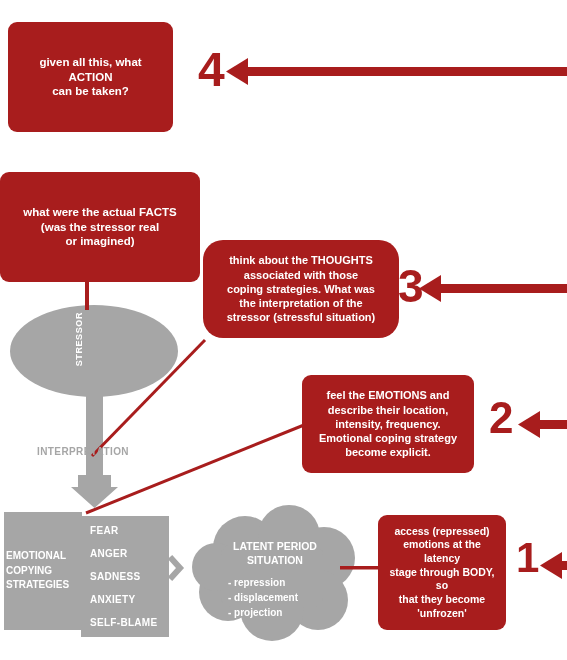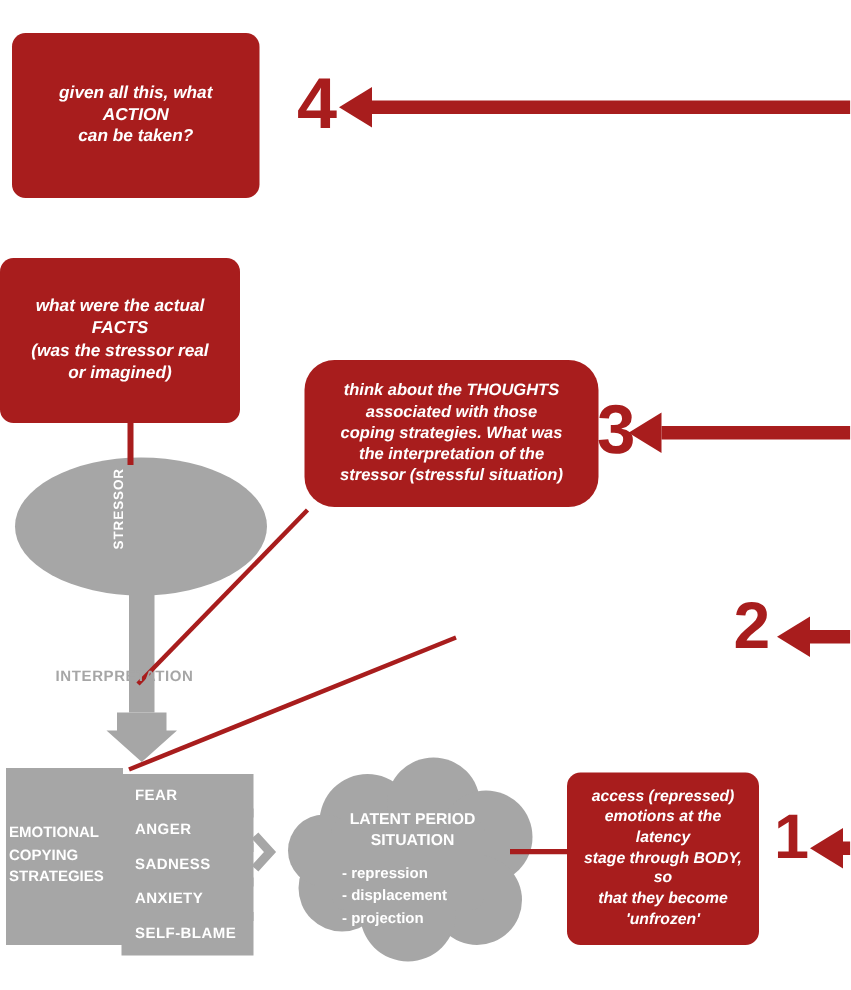--- a/index.html
+++ b/index.html
@@ -27,28 +27,27 @@
     background: #A81D1D;
     border-radius: 9px;
     color: #ffffff;
     display: flex;
     align-items: center;
     justify-content: center;
     text-align: center;
     box-sizing: border-box;
     line-height: 1.30;
     font-weight: bold;
-    font-style: italic;
   }
   .redbox .txt {
     white-space: pre-line;
     padding: 0 10px;
   }
   #box-action   { left: 8px;   top: 22px;  width: 165px; height: 110px; font-size: 11.5px; }
-  #box-facts    { left: 0px;   top: 172px; width: 160px; height: 110px; font-size: 11.5px; }
+  #box-facts    { left: 0px;   top: 172px; width: 200px; height: 110px; font-size: 11.5px; }
   #box-thoughts { left: 203px; top: 240px; width: 196px; height: 98px;  font-size: 11px; border-radius: 20px; }
   #box-emotions { left: 302px; top: 375px; width: 172px; height: 98px;  font-size: 11px; }
   #box-access   { left: 378px; top: 515px; width: 128px; height: 115px; font-size: 10.5px; }
 
   .bignum {
     position: absolute;
     color: #A81D1D;
     font-weight: bold;
     font-family: "Liberation Sans", sans-serif;
     line-height: 1;
@@ -209,20 +208,27 @@
   </div>
 
   <div class="redbox" id="box-thoughts">
     <span class="txt">think about the THOUGHTS
 associated with those
 coping strategies. What was
 the interpretation of the
 stressor (stressful situation)</span>
   </div>
 
+  <div class="redbox" id="box-emotions">
+    <span class="txt">feel the EMOTIONS and
+describe their location,
+intensity, frequency.
+Emotional coping strategy
+become explicit.</span>
+  </div>
 
   <div class="redbox" id="box-access">
     <span class="txt">access (repressed)
 emotions at the latency
 stage through BODY, so
 that they become
 'unfrozen'</span>
   </div>
 
   <div class="bignum" id="num-4">4</div>

